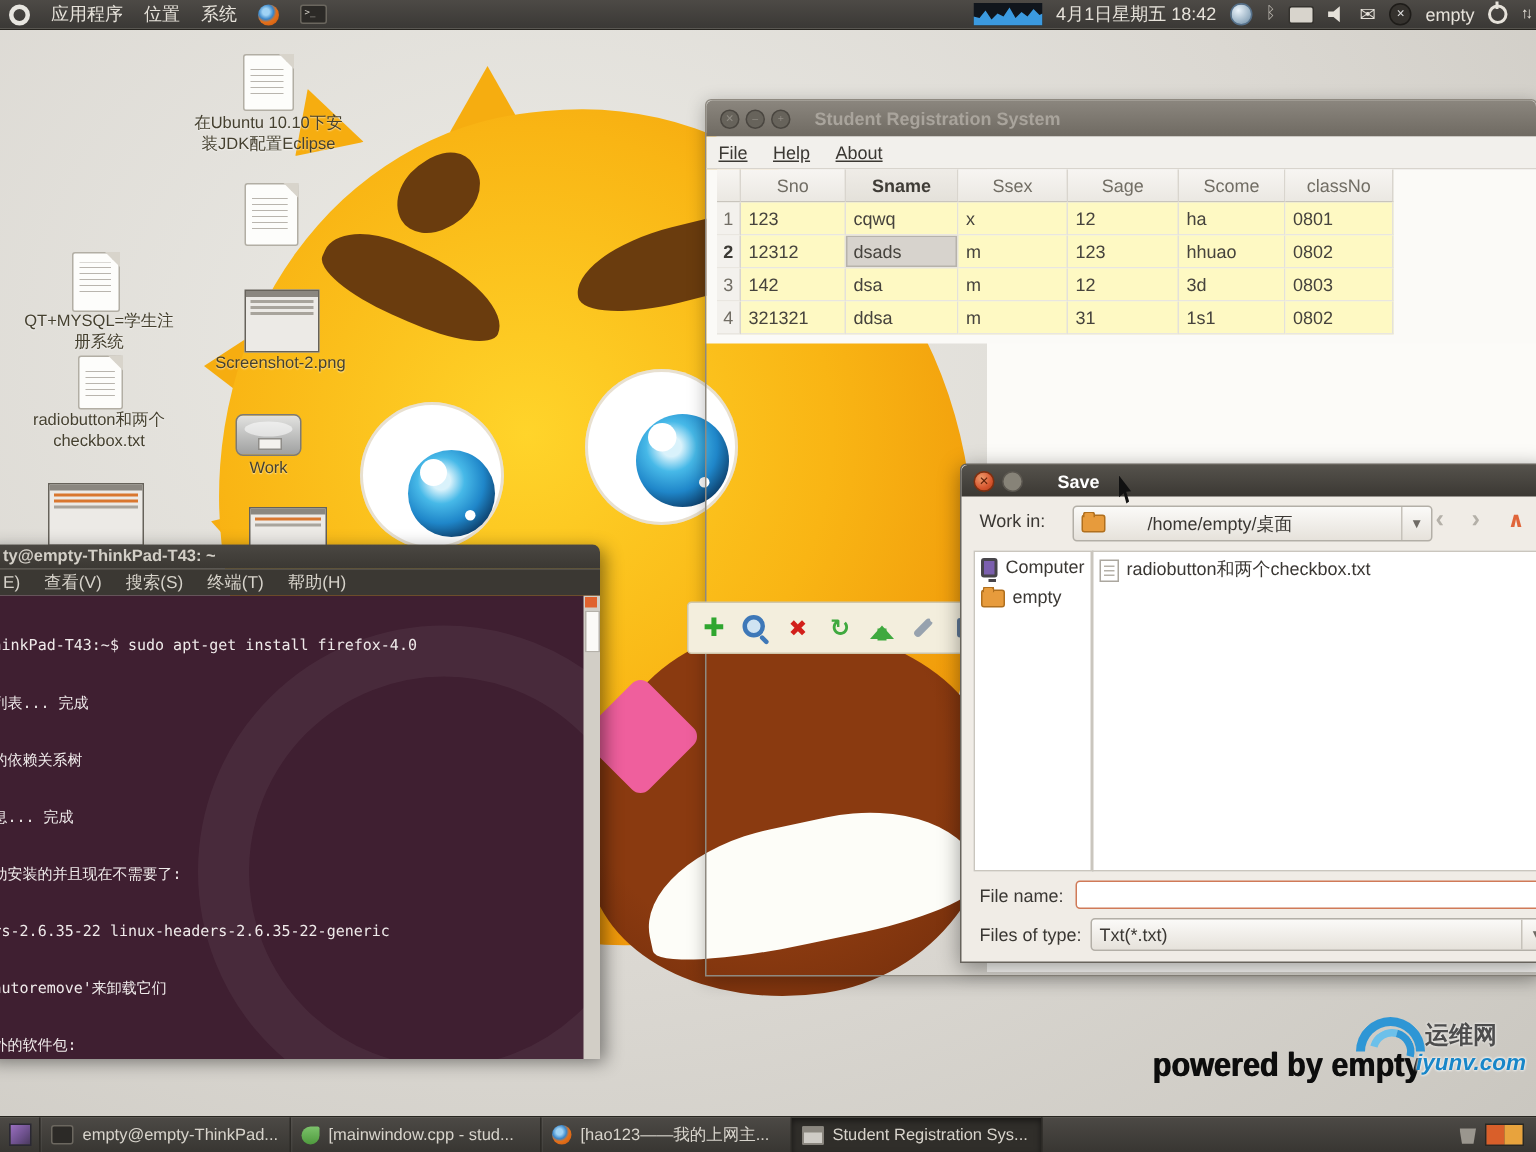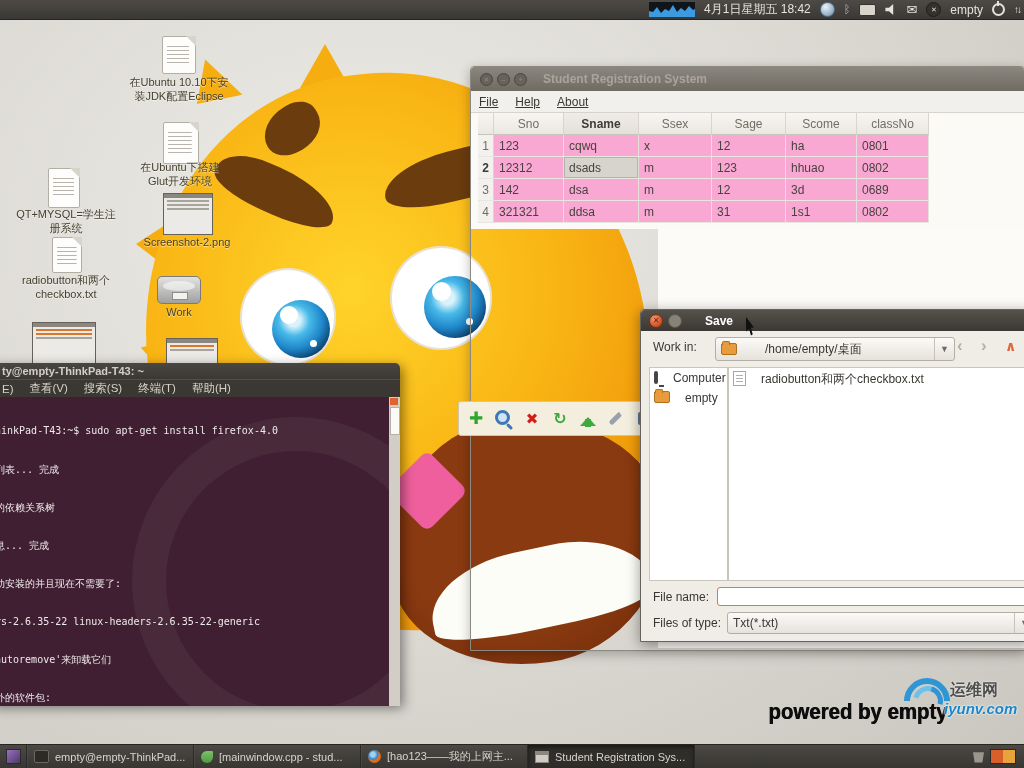--- a/index.html
+++ b/index.html
@@ -82,21 +82,21 @@
   #srs-menu{height:21px;background:#f2f0ec;border-bottom:1px solid #d8d4cd;display:flex;align-items:center;
     gap:17px;padding-left:8px;font-size:12px;color:#3b3833;}
   #srs-menu span{text-decoration:underline;}
   #srs-tablewrap{height:116px;background:#fbfaf7;}
   .grid{margin-left:7px;width:452px;font-size:12px;color:#46433d;}
   .trow{display:grid;grid-template-columns:16px 70px 75px 73px 74px 71px 72px;height:22px;}
   .hcell{background:linear-gradient(#f7f5f2,#ebe8e2);border-right:1px solid #d9d5ce;border-bottom:1px solid #c9c5bd;
     color:#716d64;display:flex;align-items:center;justify-content:center;}
   .hcell.sorted{font-weight:bold;color:#3f3c36;background:linear-gradient(#efece7,#e4e1da);}
   .tcell{border-right:1px solid #e4e1da;border-bottom:1px solid #e9e6e0;display:flex;align-items:center;
-    padding-left:5px;background:#f9a8d4;}
+    padding-left:5px;background:#fef9c3;}
   .tcell.num{justify-content:center;padding-left:0;background:#f3f1ed;color:#716d64;border-right:1px solid #d9d5ce;}
   .tcell.num.b{font-weight:bold;color:#3c3a35;}
   .tcell.sel{background:#d7d3cd;box-shadow:inset 0 0 0 1px #b7b3ab;}
 
   
   #srs-toolbar{left:458px;top:401px;width:198px;height:33px;z-index:3;background:#f3eedd;
     border:1px solid #cfc6ab;border-radius:3px;display:flex;align-items:center;padding-left:6px;gap:6px;}
   .tb-ic{width:22px;height:22px;display:flex;align-items:center;justify-content:center;position:relative;}
   .ic-plus{color:#2fa62f;font-size:17px;font-weight:bold;}
   .ic-x{color:#d21f1a;font-size:15px;font-weight:bold;}
@@ -128,21 +128,21 @@
   .combo{background:linear-gradient(#fbfaf8,#e6e2db);border:1px solid #b3afa7;border-radius:3px;
     display:flex;align-items:center;gap:5px;padding:0 5px;height:22px;}
   .combo .arr{margin-left:auto;color:#6e6a64;font-size:9px;border-left:1px solid #c6c2ba;padding-left:5px;height:100%;
     display:flex;align-items:center;}
   .mini-folder{width:14px;height:10px;background:#e79b3c;border-radius:2px;position:relative;border:1px solid #b06f1d;}
   .mini-folder::before{content:"";position:absolute;left:0;top:-3px;width:6px;height:3px;background:#e79b3c;
     border:1px solid #b06f1d;border-bottom:none;border-radius:2px 2px 0 0;}
   .nav-ch{font-size:17px;font-weight:bold;color:#b4b0a8;}
   .nav-up{font-size:14px;font-weight:bold;color:#e0653a;}
   .pane{position:absolute;background:#fff;border:1px solid #cac6be;}
-  .place-item{display:flex;align-items:flex-start;gap:15px;padding:3px 4px;}
+  .place-item{display:flex;align-items:flex-end;gap:5px;padding:3px 4px;}
   .pc-icon{width:13px;height:9px;background:#7b5fae;border:2px solid #47454a;border-radius:2px;position:relative;}
   .pc-icon::after{content:"";position:absolute;left:3px;bottom:-5px;width:5px;height:2px;background:#47454a;}
   .mini-file{width:11px;height:13px;background:#fff;border:1px solid #aba79f;position:relative;}
   .mini-file::before{content:"";position:absolute;left:2px;top:3px;width:7px;height:1px;background:#b5b1a9;
     box-shadow:0 3px 0 #b5b1a9,0 6px 0 #b5b1a9;}
   #fname-input{position:absolute;background:#fff;border:1px solid #d07a58;border-radius:3px;height:17px;
     font-size:12px;padding:0 4px;outline:none;}
 
   
   #terminal{left:-10px;top:363px;width:410px;height:342px;z-index:5;box-shadow:3px 3px 12px rgba(0,0,0,.45);
@@ -224,22 +224,20 @@
     <div class="sunpart mouth" style="left:388px;top:418px;width:278px;height:246px;"></div>
     <div class="sunpart teeth" style="left:428px;top:548px;width:225px;height:80px;"></div>
     <div class="sunpart tongue" style="left:398px;top:462px;width:58px;height:58px;"></div>
   </div>
 
   <div class="file-ic" style="left:162px;top:36px;width:32px;height:36px;"></div>
   <div class="dt-label" style="left:118px;top:76px;width:122px;">在Ubuntu 10.10下安
 装JDK配置Eclipse</div>
 
   <div class="file-ic" style="left:163px;top:122px;width:34px;height:40px;"></div>
-  <div class="dt-label" style="left:120px;top:161px;width:120px;">在Ubuntu下搭建
-Glut开发环境</div>
 
   <div class="file-ic" style="left:48px;top:168px;width:30px;height:38px;"></div>
   <div class="dt-label" style="left:8px;top:208px;width:116px;">QT+MYSQL=学生注
 册系统</div>
 
   <div class="thumb-ic" style="left:163px;top:193px;width:48px;height:40px;">
     <div class="bar"></div>
       <div class="ln"></div>
       <div class="ln"></div>
       <div class="ln"></div>
@@ -308,21 +306,21 @@
           <div class="tcell">hhuao</div>
           <div class="tcell">0802</div>
         </div>
         <div class="trow">
           <div class="tcell num">3</div>
           <div class="tcell">142</div>
           <div class="tcell">dsa</div>
           <div class="tcell">m</div>
           <div class="tcell">12</div>
           <div class="tcell">3d</div>
-          <div class="tcell">0689</div>
+          <div class="tcell">0803</div>
         </div>
         <div class="trow">
           <div class="tcell num">4</div>
           <div class="tcell">321321</div>
           <div class="tcell">ddsa</div>
           <div class="tcell">m</div>
           <div class="tcell">31</div>
           <div class="tcell">1s1</div>
           <div class="tcell">0802</div>
         </div>
@@ -424,20 +422,28 @@
         
       </div>
       <div id="term-scroll">
         <div class="notch"></div>
         <div class="thumb"></div>
       </div>
     </div>
   </div>
 
   <div id="top-panel">
+    <div class="panel-left">
+      <div class="ubuntu-logo"></div>
+      <span class="panel-menu">应用程序</span>
+      <span class="panel-menu">位置</span>
+      <span class="panel-menu">系统</span>
+      <div class="ff-globe"></div>
+      <div class="term-glyph">&gt;_</div>
+    </div>
     <div class="panel-right">
       <svg width="46" height="15">
         <rect width="46" height="15" fill="#10151c"></rect>
         <path d="M0,15 L0,9 4,10 8,5 12,11 16,7 20,9 24,3 28,10 32,6 36,9 40,4 44,8 46,7 46,15 Z" fill="#3b9ae0"></path>
       </svg>
       <span>4月1日星期五 18:42</span>
       <div class="globe-icon"></div>
       <span class="bt-icon">ᛒ</span>
       <div class="kb-icon"></div>
       <div class="vol-icon"></div>

